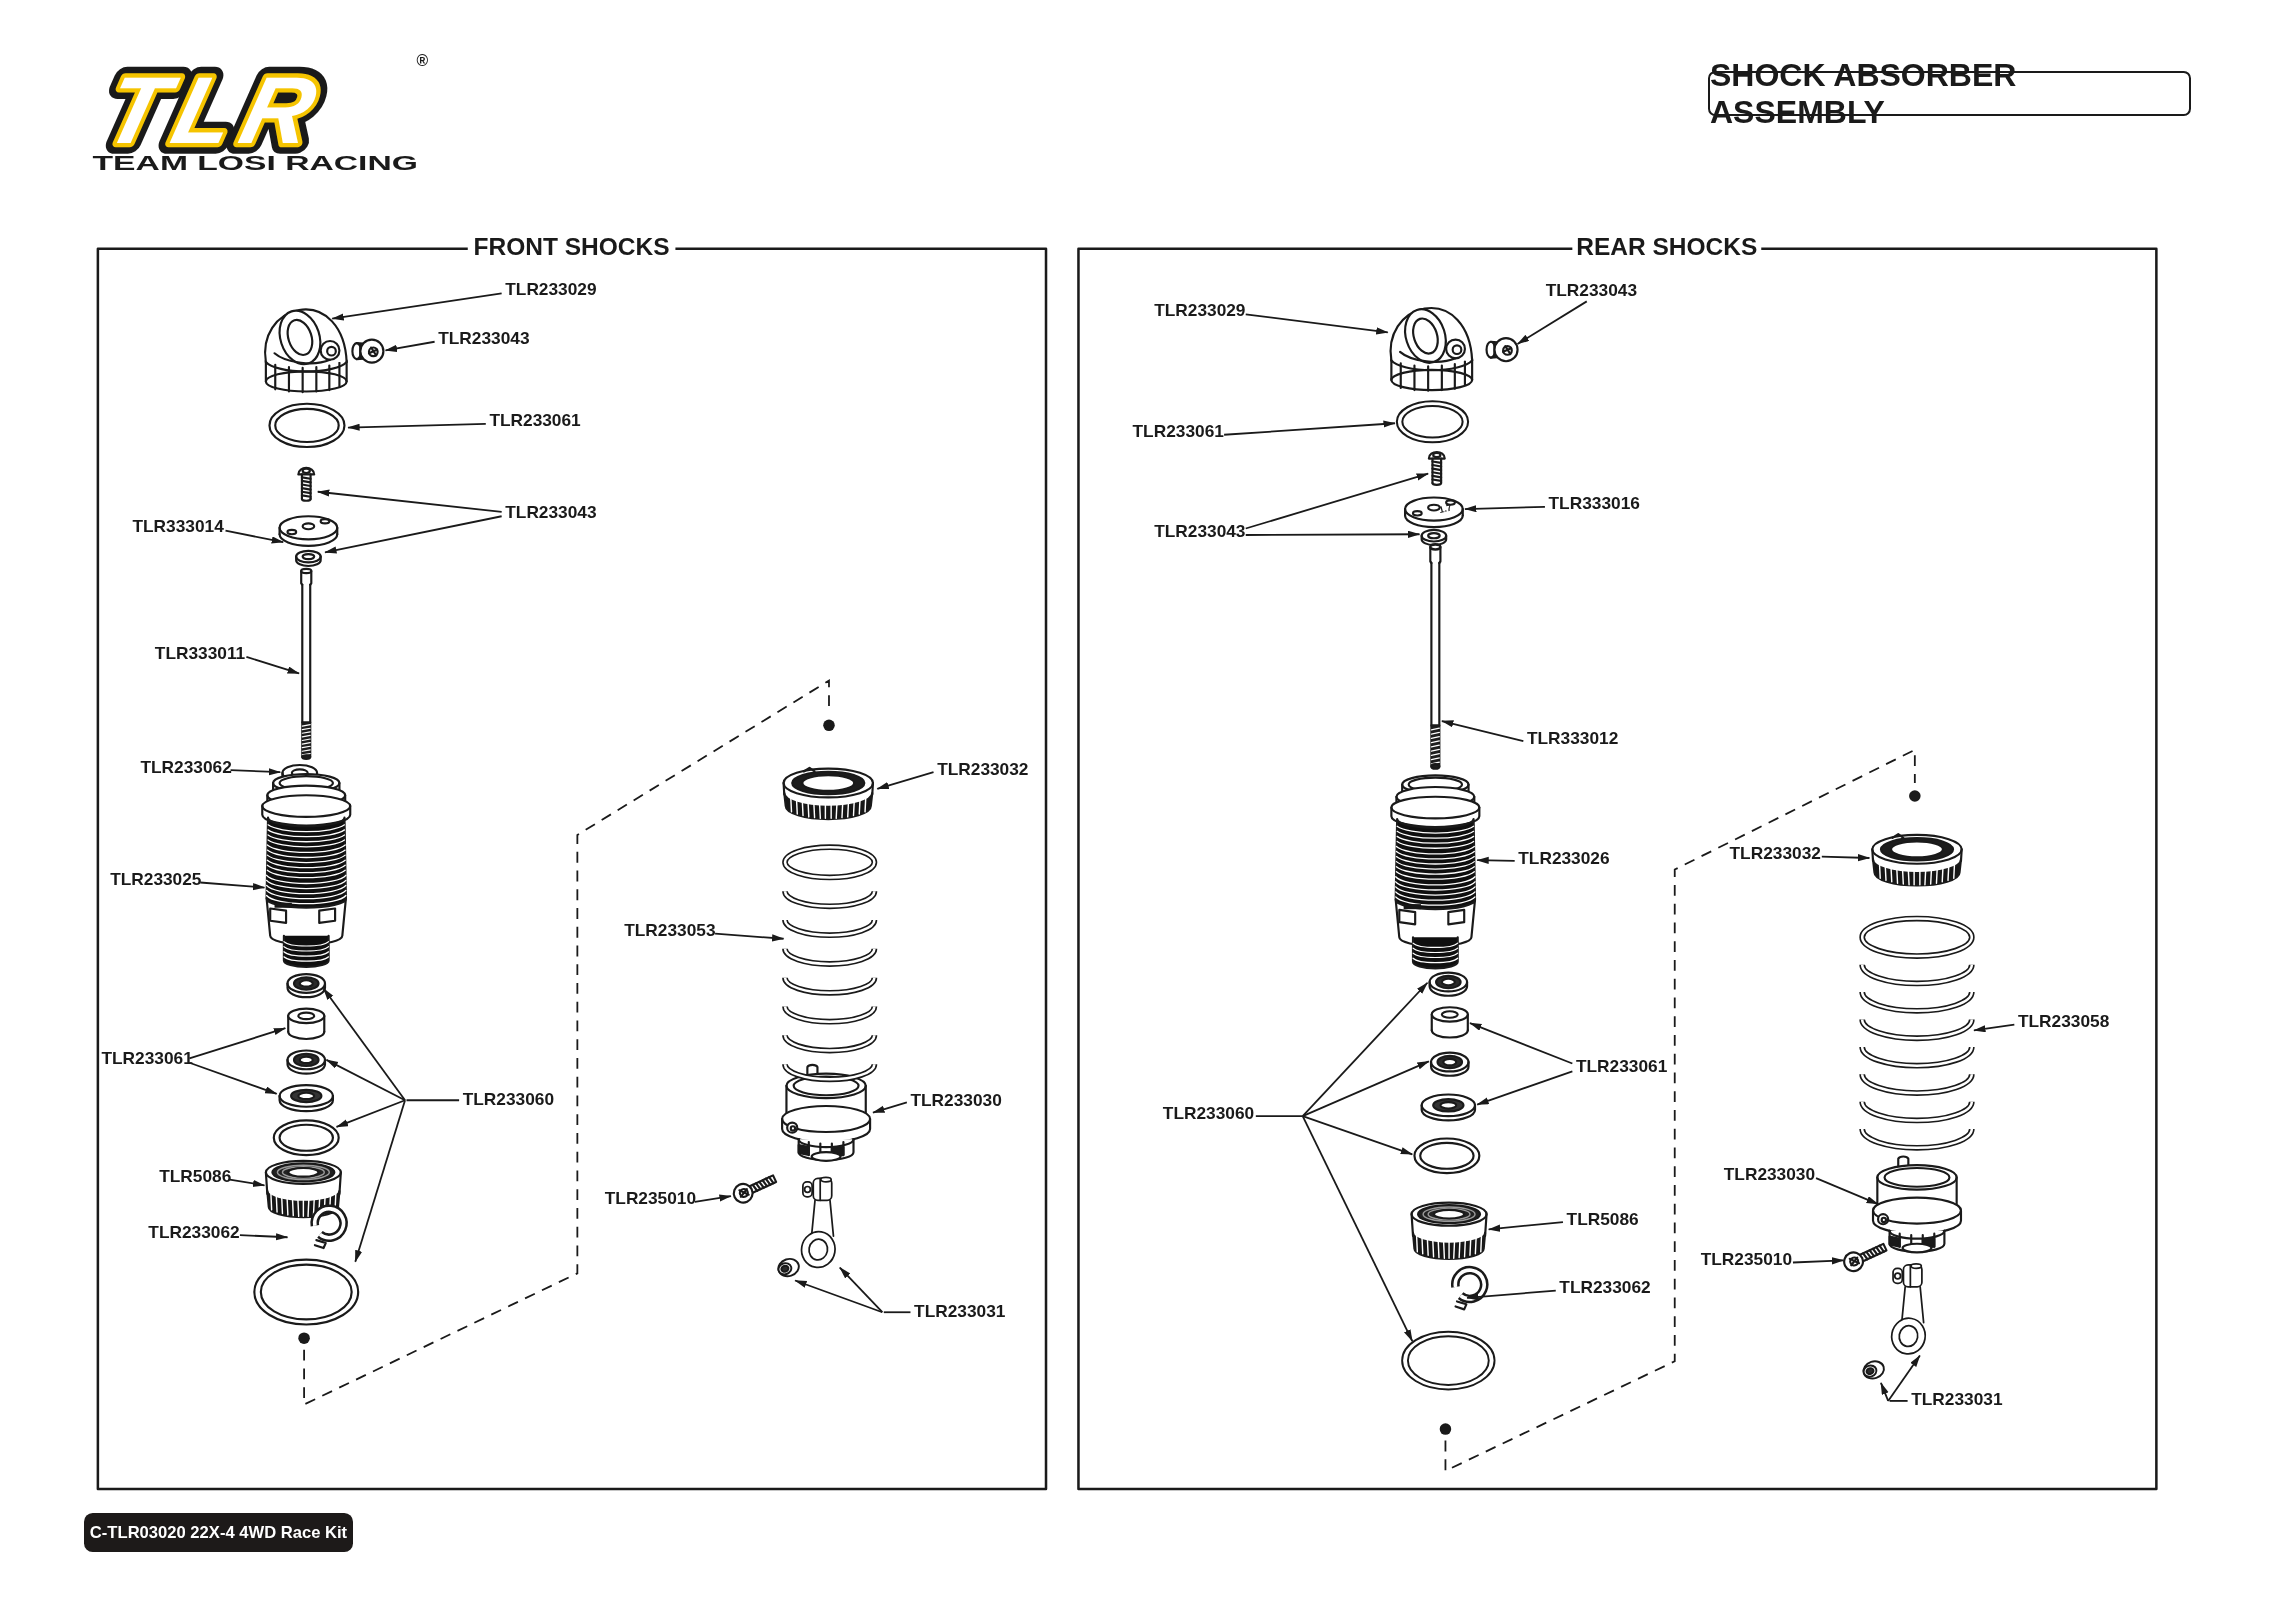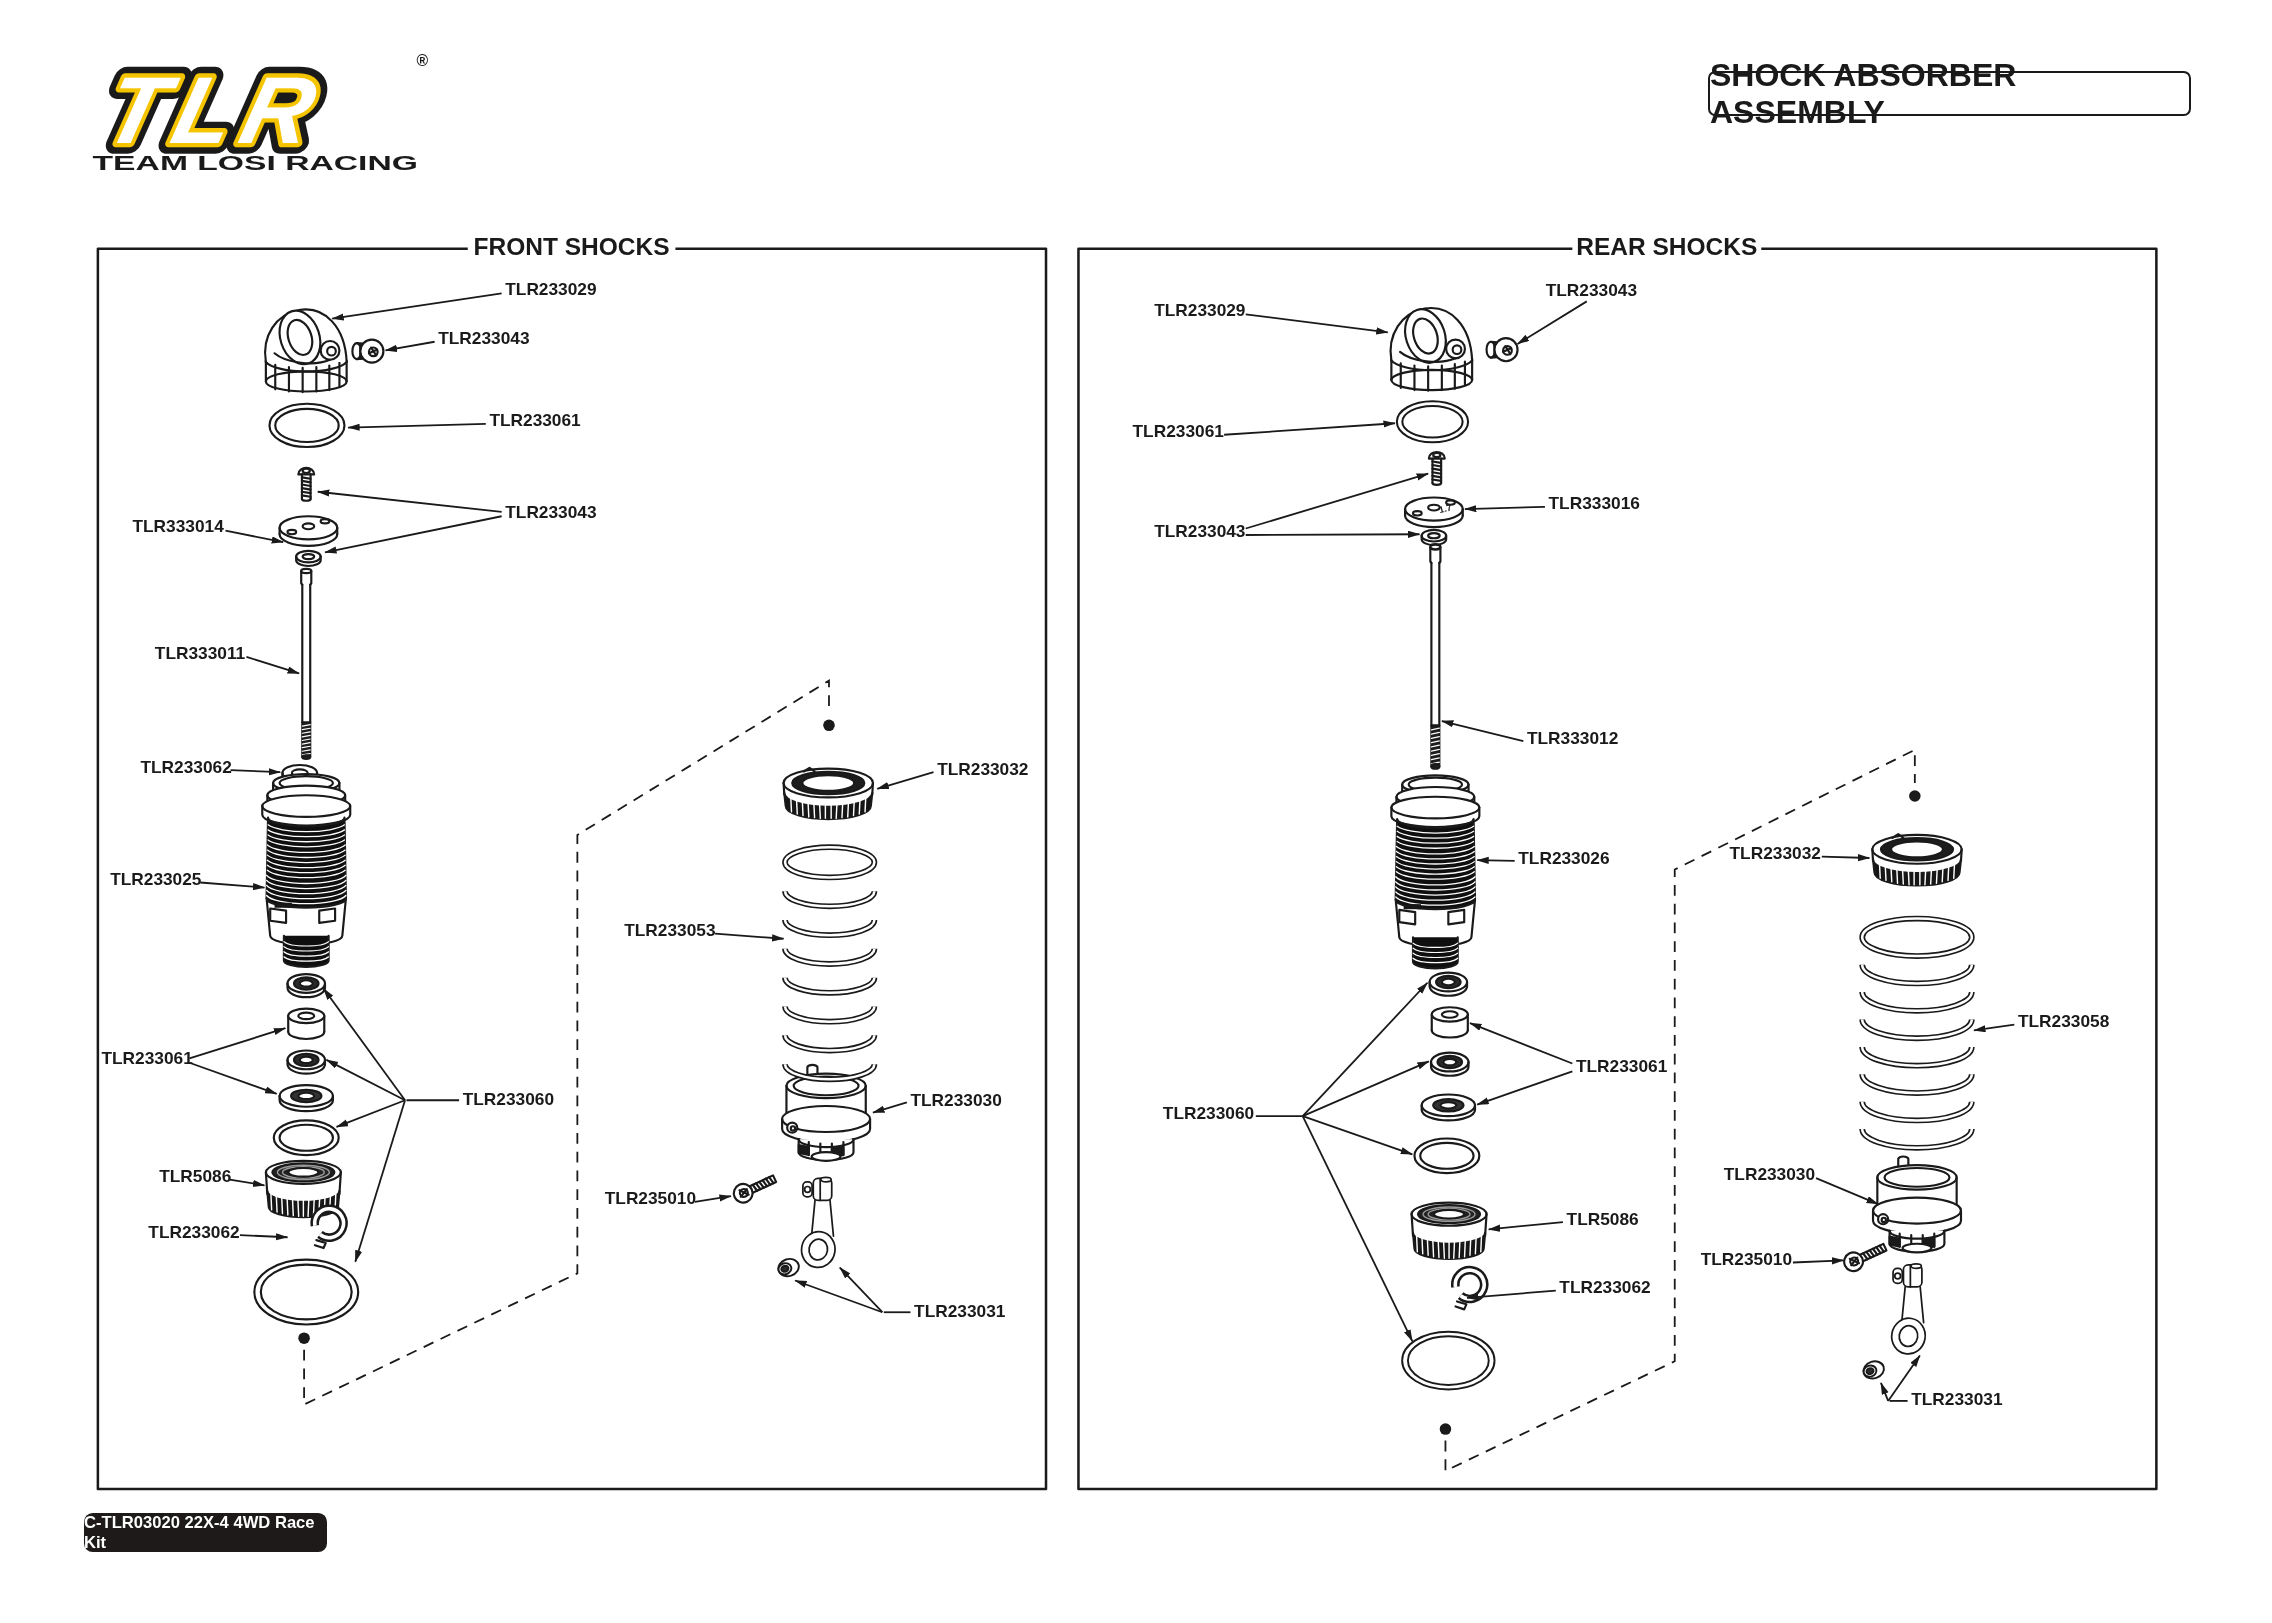--- a/index.html
+++ b/index.html
@@ -2,21 +2,21 @@
 <html style="font-size:11.5px"><head>
 <meta charset="utf-8">
 <style>
   html,body{margin:0;padding:0;background:#e8e8e8;}
   .page{position:relative;width:2273px;height:1623px;background:#ffffff;
         font-family:"Liberation Sans",sans-serif;overflow:hidden;}
   .title-box{position:absolute;left:1708px;top:71px;width:483px;height:45px;
         box-sizing:border-box;border:2.2px solid #1a1a1a;border-radius:7.2px;
         display:flex;align-items:center;
         font-size:32px;font-weight:bold;color:#1a1a1a;letter-spacing:0px;background:#fff;}
-  .footer-badge{position:absolute;left:84px;top:1513px;width:243px;height:39px;
+  .footer-badge{position:absolute;left:84px;top:1513px;width:269px;height:39px;
         background:#1d1a19;border-radius:8.7px;color:#ffffff;
         display:flex;align-items:center;justify-content:center;
         font-size:16.6px;font-weight:bold;}
   svg{position:absolute;left:0;top:0;}
   svg.logo{left:72px;top:36px;}
   .ink{stroke:#1a1a1a;stroke-width:3;fill:none;stroke-linecap:round;stroke-linejoin:round;}
   .thick{stroke-width:3.5;}
   .lbl{font-family:"Liberation Sans",sans-serif;font-size:24px;font-weight:bold;
        fill:#1a1a1a;stroke:none;}
   .ttl{font-family:"Liberation Sans",sans-serif;font-size:34px;font-weight:800;

